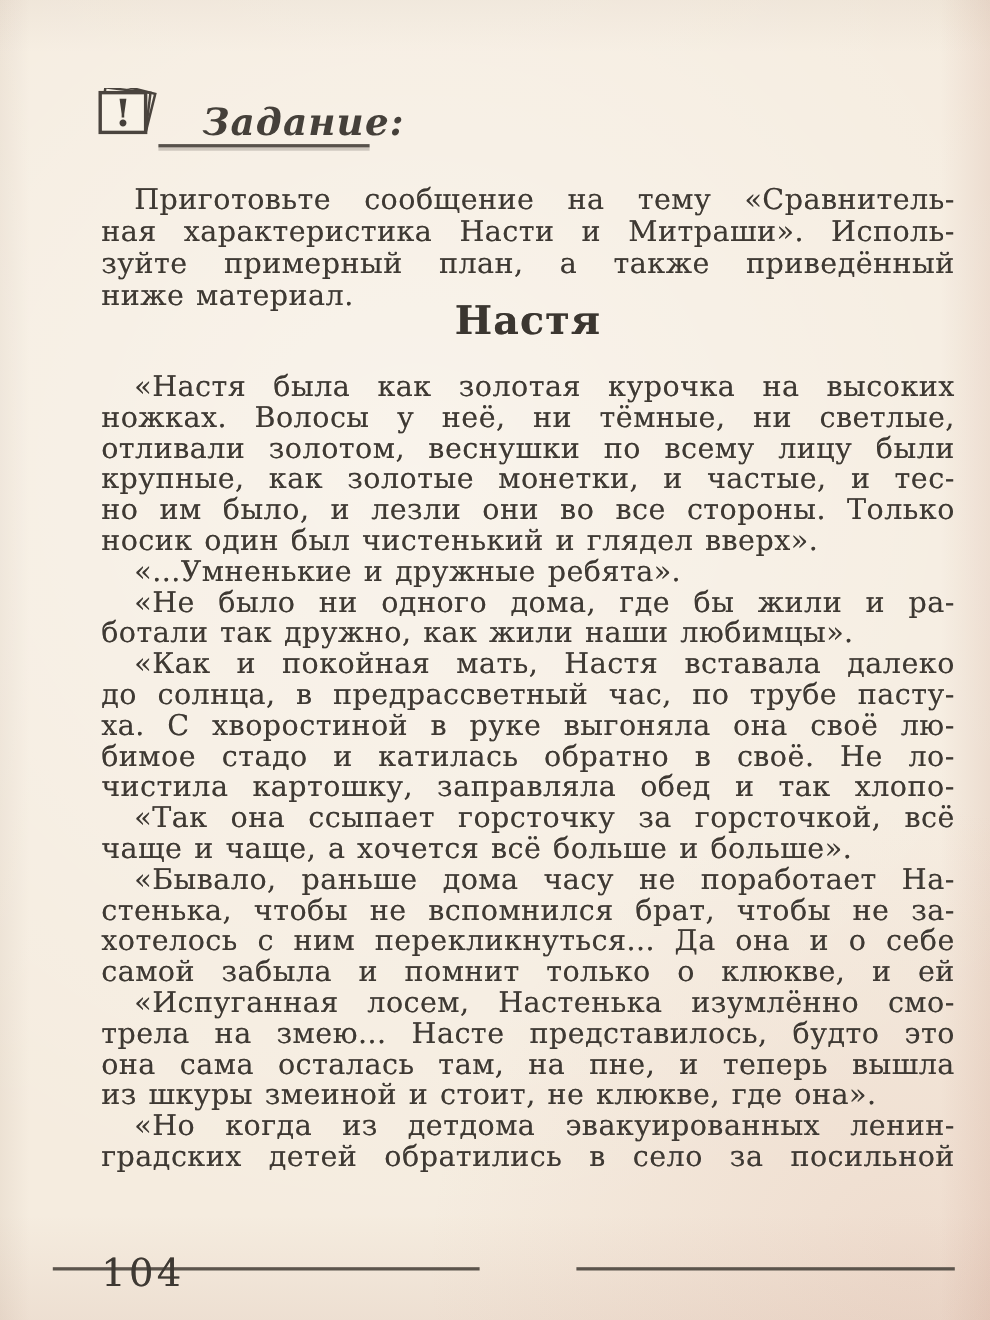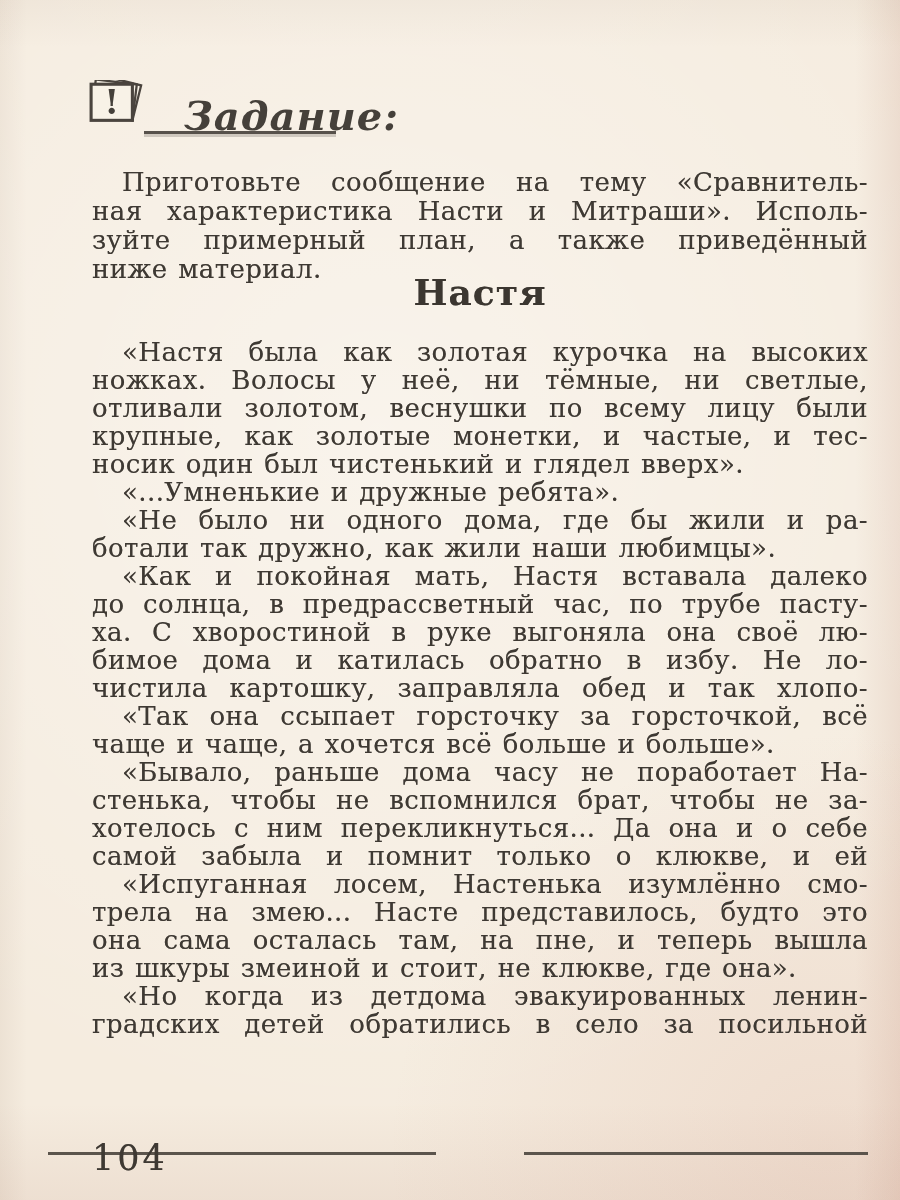--- a/index.html
+++ b/index.html
@@ -13,21 +13,21 @@
       radial-gradient(ellipse 120% 90% at 42% 36%, rgba(255,255,255,0.40), rgba(255,255,255,0) 65%),
       linear-gradient(to right, rgba(120,85,60,0.07), rgba(120,85,60,0) 3%, rgba(120,85,60,0) 95%, rgba(170,100,80,0.13)),
       linear-gradient(to bottom, rgba(120,85,60,0.05), rgba(120,85,60,0) 4%, rgba(120,85,60,0) 92%, rgba(170,110,90,0.10)),
       #f5ecdf;
     color:#423c36;
   }
   .header-icon{position:absolute;left:88px;top:80px;width:64px;height:58px;}
   .task-title{
     position:absolute;left:184px;top:92px;
     font-style:italic;font-weight:bold;
-    font-size:40px;letter-spacing:1px;color:#45403a;
+    font-size:34px;letter-spacing:1px;color:#45403a;
   }
   .task-underline{
     position:absolute;left:144px;top:131px;width:192px;height:3px;
     background:#57514b;box-shadow:0 3px 0 rgba(87,81,75,0.25);
   }
   .text-col{
     position:absolute;left:92px;width:776px;
     font-size:26px;letter-spacing:0.4px;word-spacing:2px;
     color:#3e3933;
     text-shadow:0 0 0.5px rgba(62,57,51,0.55);
@@ -78,34 +78,35 @@
     </div>
 
   <div class="section-heading">Настя</div>
 
   <div class="text-col quotes-block">
       <div>
         <div class="line first">«Настя была как золотая курочка на высоких</div>
         <div class="line">ножках. Волосы у неё, ни тёмные, ни светлые,</div>
         <div class="line">отливали золотом, веснушки по всему лицу были</div>
         <div class="line">крупные, как золотые монетки, и частые, и тес-</div>
+        <div class="line">но им было, и лезли они во все стороны. Только</div>
         <div class="line para-end">носик один был чистенький и глядел вверх».</div>
       </div>
       <div>
         <div class="line first para-end">«...Умненькие и дружные ребята».</div>
       </div>
       <div>
         <div class="line first">«Не было ни одного дома, где бы жили и ра-</div>
         <div class="line para-end">ботали так дружно, как жили наши любимцы».</div>
       </div>
       <div>
         <div class="line first">«Как и покойная мать, Настя вставала далеко</div>
         <div class="line">до солнца, в предрассветный час, по трубе пасту-</div>
         <div class="line">ха. С хворостиной в руке выгоняла она своё лю-</div>
-        <div class="line">бимое дома и катилась обратно в избу. Не ло-</div>
+        <div class="line">бимое стадо и катилась обратно в своё. Не ло-</div>
         <div class="line">чистила картошку, заправляла обед и так хлопо-</div>
       </div>
       <div>
         <div class="line first">«Так она ссыпает горсточку за горсточкой, всё</div>
         <div class="line para-end">чаще и чаще, а хочется всё больше и больше».</div>
       </div>
       <div>
         <div class="line first">«Бывало, раньше дома часу не поработает На-</div>
         <div class="line">стенька, чтобы не вспомнился брат, чтобы не за-</div>
         <div class="line">хотелось с ним перекликнуться... Да она и о себе</div>

